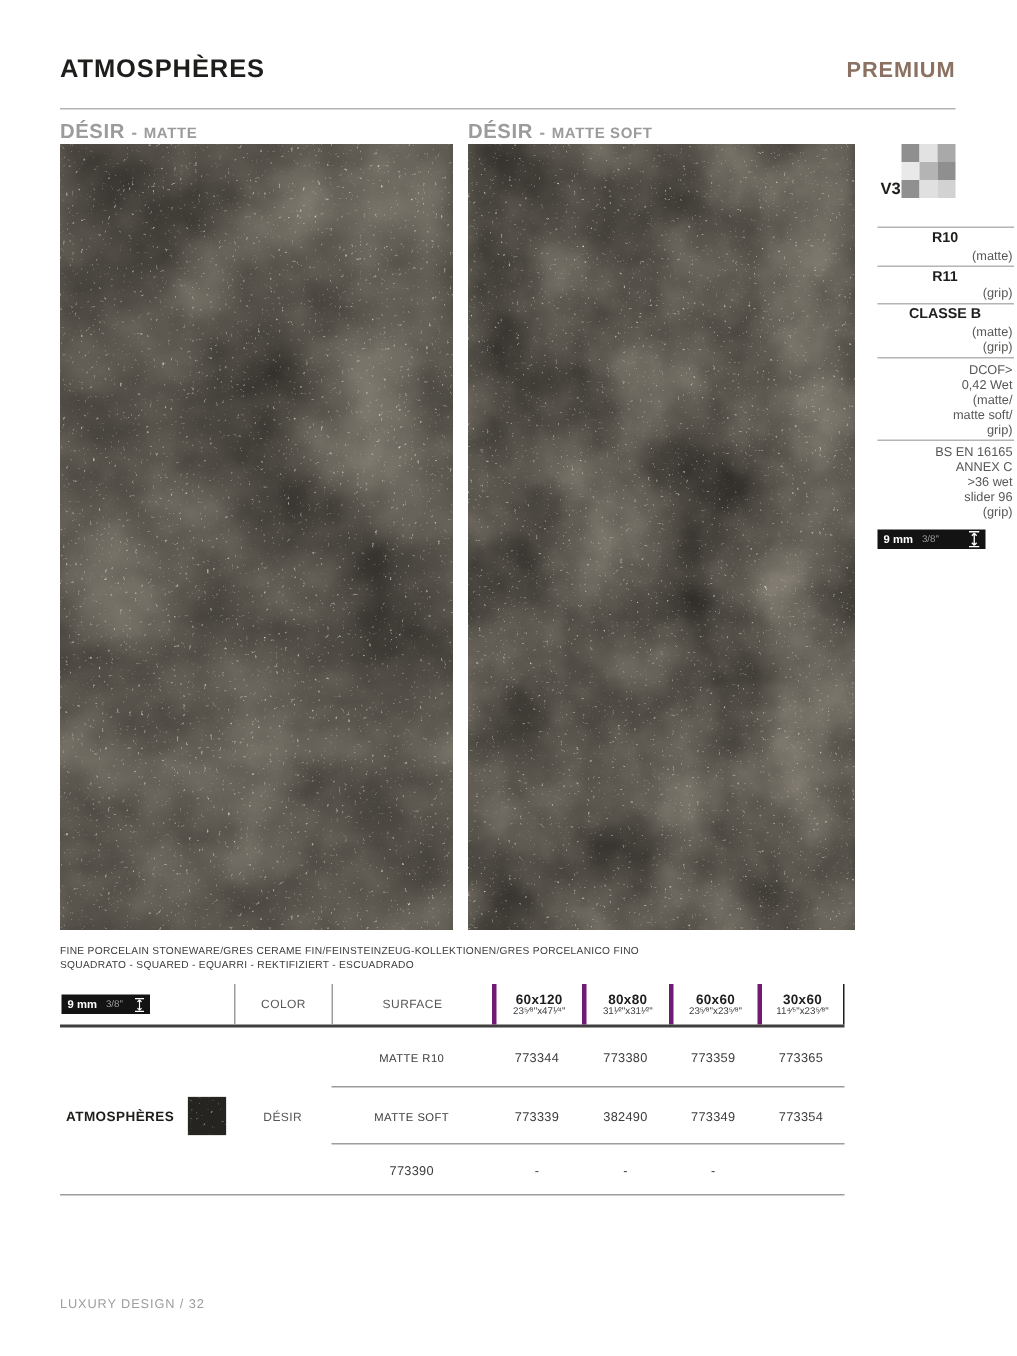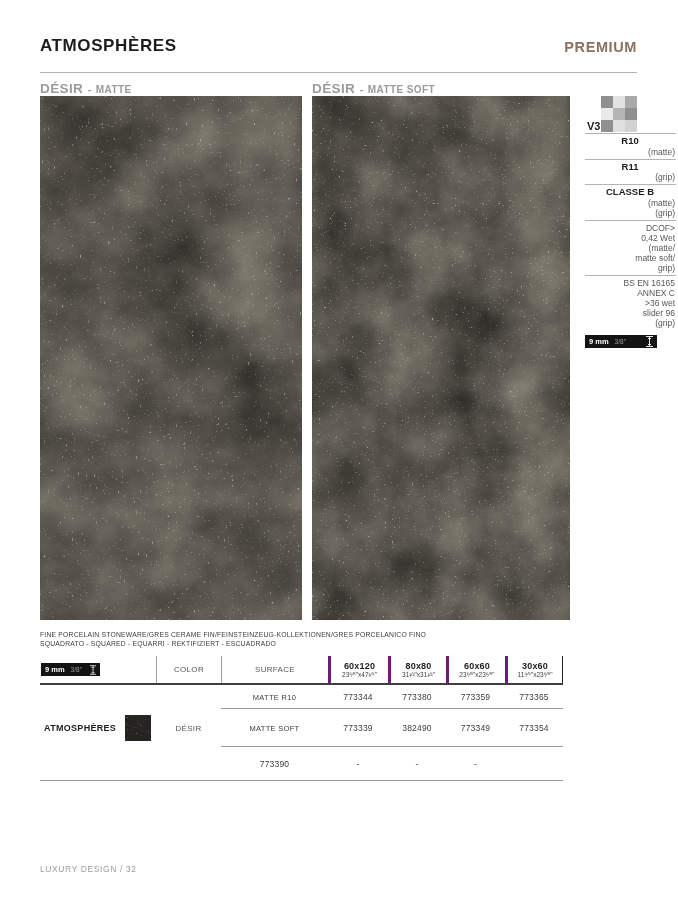--- a/index.html
+++ b/index.html
@@ -22,21 +22,21 @@
   .panel-finish { font-size:10px; letter-spacing:.4px; }
 
   
   .tile { position:absolute; top:96px; height:524px; }
   .tile-left { left:40px; width:262px; }
   .tile-right { left:312px; width:258px; }
   .tile svg { display:block; width:100%; height:100%; }
 
   
   .sidebar { position:absolute; left:585px; top:96px; width:91px; }
-  .v3-row { display:flex; align-items:flex-end; height:36px; padding-left:2px; margin-bottom:1px; }
+  .v3-row { display:flex; align-items:flex-end; height:36px; padding-left:2px; margin-bottom:19px; }
   .v3-label { font-size:11px; font-weight:700; color:#1d1d1b; margin-right:1px; line-height:11px; }
   .v3-grid { display:grid; grid-template-columns:repeat(3,12px); grid-template-rows:repeat(3,12px); }
   .v3-grid span { display:block; }
   .sb-rule { height:1px; background:#b4b4b3; }
   .sb-section { text-align:right; padding:2px 1px 2px 0; }
   .sb-title { font-size:9.5px; font-weight:700; color:#1d1d1b; line-height:10.5px;text-align:center; }
   .sb-sub { font-size:8.5px; color:#575756; line-height:10px; }
 
   
   .thickness-bar { display:flex; align-items:center; background:#131313; height:13px; padding:0 4px; box-sizing:border-box; }
@@ -58,21 +58,21 @@
   .cell-thickness { align-items:flex-start !important; padding-left:1px; }
   .tbl-bar { width:59px; }
   .bl-gray { border-left:1px solid #9d9d9c; }
   .bl-dark { border-left:3px solid #701a75; }
   .br-dark { border-right:1px solid #1d1d1b; }
   .hdr-label { font-size:8px; color:#575756; letter-spacing:.3px; }
   .size-cm { font-size:9px; font-weight:700; color:#1d1d1b; letter-spacing:.2px; }
   .size-in { font-size:6.5px; color:#3c3c3b; }
   .t-thick-rule { height:2px; background:#3f3f3e; }
   .t-body { align-items:center; }
-  .row-1 { height:24px; } .row-2 { height:38px; } .row-3 { height:34px; }
+  .row-1 { height:40px; } .row-2 { height:38px; } .row-3 { height:34px; }
   .body-cell { display:flex; align-items:center; justify-content:center; height:100%; box-sizing:border-box; }
   .surface-cell { font-size:7.5px; color:#3c3c3b; letter-spacing:.3px; }
   .code-cell { font-size:8.5px; color:#3c3c3b; letter-spacing:.2px; }
   .color-cell { font-size:8px; color:#575756; letter-spacing:.3px; }
   .collection-cell { justify-content:space-between; padding-left:4px; padding-right:5px; }
   .collection-name { font-size:9px; font-weight:700; color:#1d1d1b; letter-spacing:.3px; }
   .color-swatch { width:26px; height:26px; overflow:hidden; }
   .color-swatch svg { display:block; width:26px; height:26px; }
   .partial-rule::after { content:""; position:absolute; left:181px; right:0; bottom:0; height:1px; background:#9d9d9c; }
   .full-rule::after { content:""; position:absolute; left:0; right:0; bottom:0; height:1px; background:#9d9d9c; }

